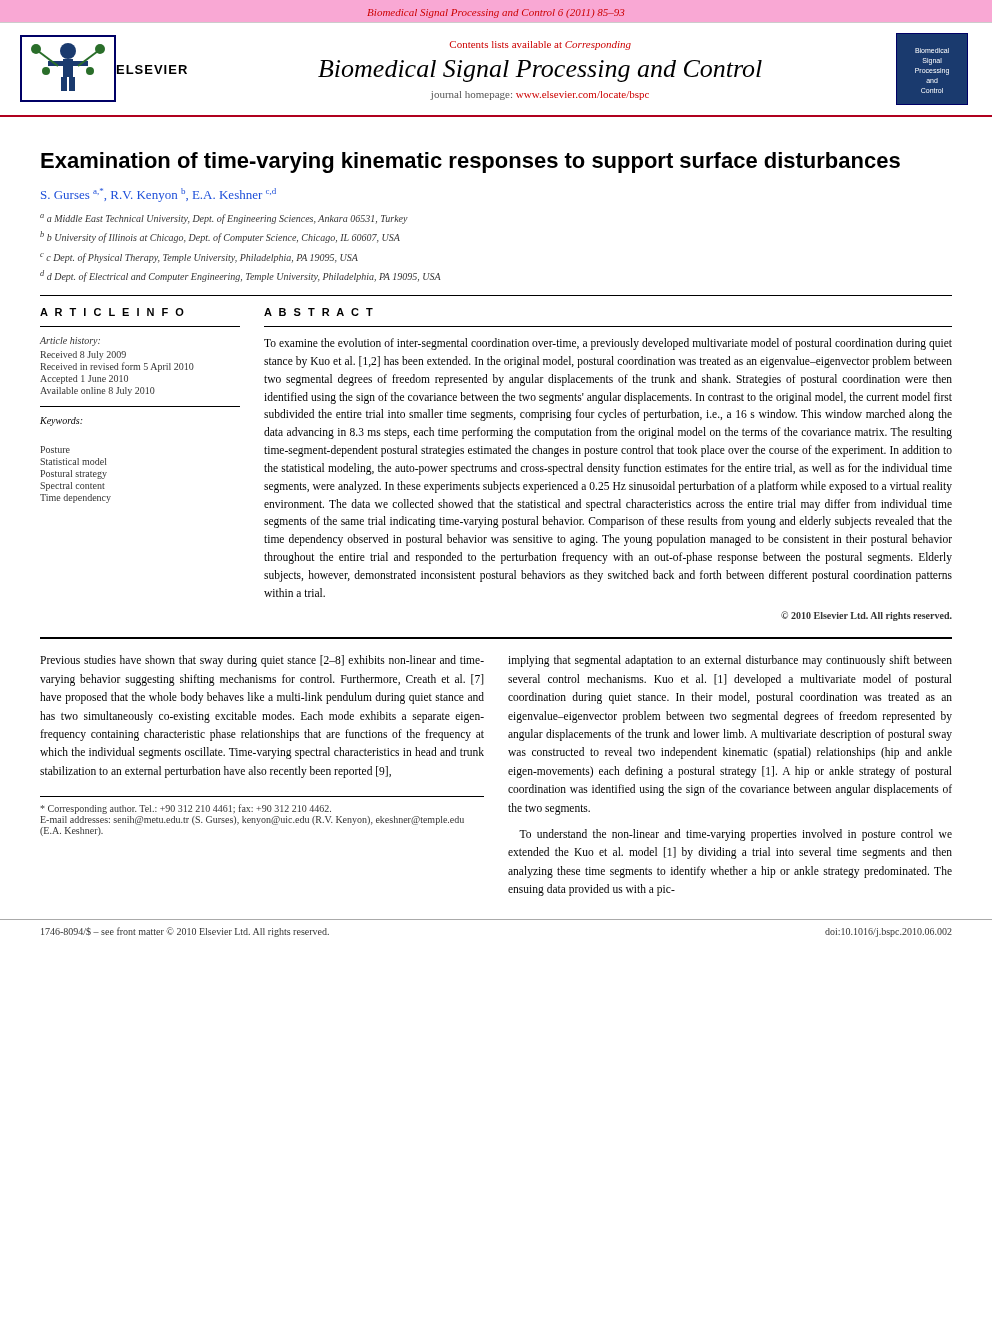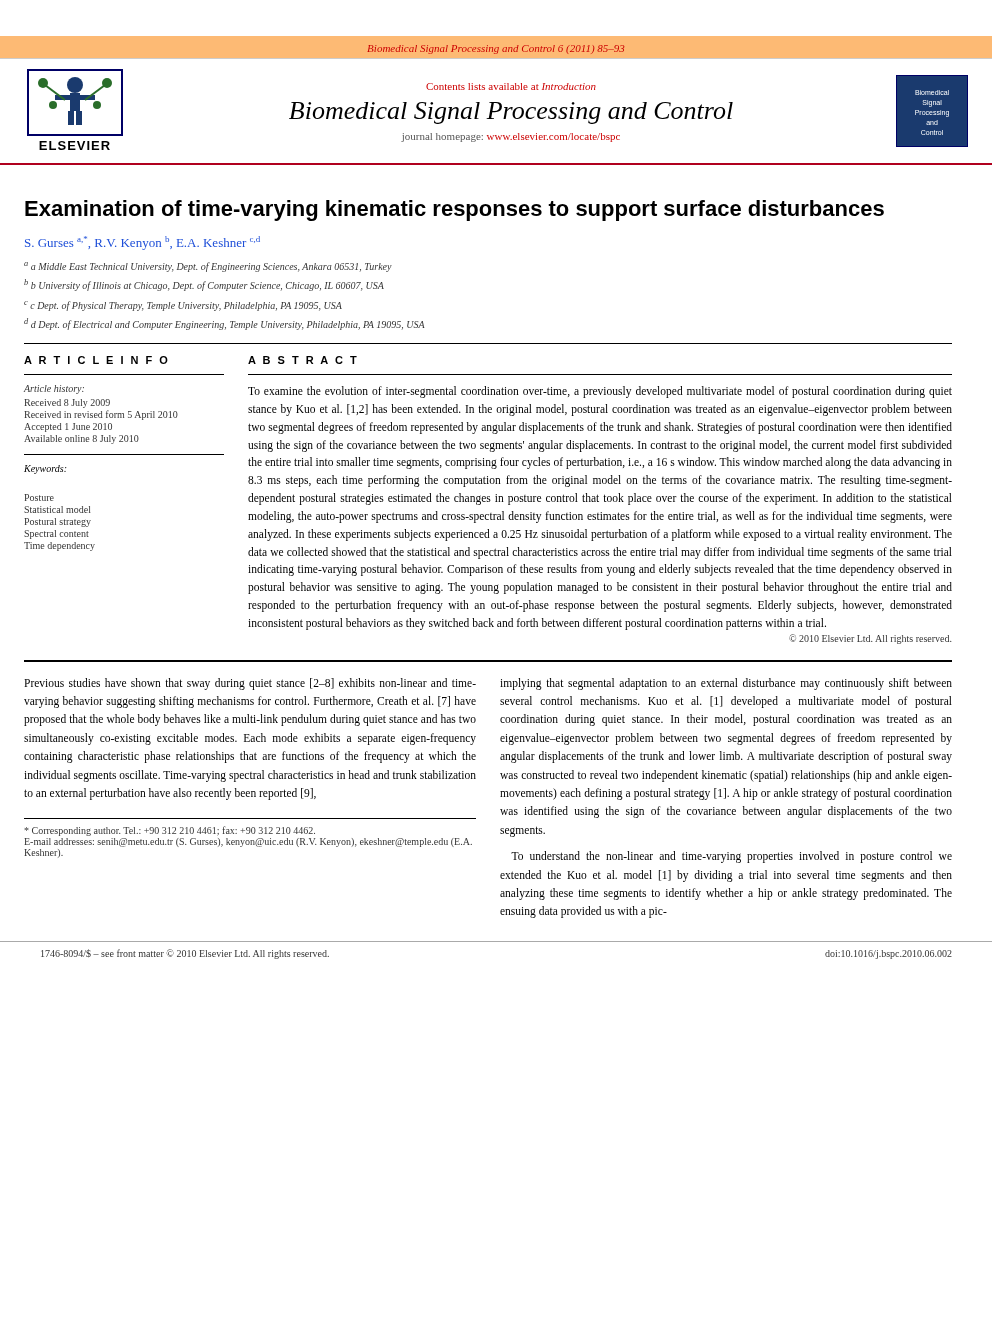--- a/index.html
+++ b/index.html
@@ -5,42 +5,41 @@
     * { margin: 0; padding: 0; box-sizing: border-box; }
     body {
       font-family: 'Times New Roman', Times, serif;
       background: #fff;
       width: 992px;
       min-height: 1323px;
       color: #000;
       font-size: 13px;
     }
     .top-bar {
-      background: #fdba74;
+      background: #f9a8d4;
       text-align: center;
       padding: 4px 0 2px 0;
       border-bottom: 1px solid #ccc;
-      margin-top: 36px;
     }
     .top-bar a {
       color: #c00;
       font-size: 11px;
       text-decoration: none;
       font-style: italic;
     }
     .header-section {
       display: flex;
       align-items: stretch;
       padding: 10px 20px 10px 20px;
       border-bottom: 2px solid #b0001e;
       gap: 10px;
     }
     .elsevier-logo {
       display: flex;
-      flex-direction: column;
+      flex-direction: row;
       align-items: center;
       justify-content: center;
       min-width: 110px;
     }
     .elsevier-logo-box {
       border: 2px solid #006;
       padding: 4px 6px;
       margin-bottom: 2px;
     }
     .elsevier-logo-box .tree-svg {
@@ -99,21 +98,21 @@
       flex-direction: column;
       align-items: center;
       justify-content: center;
       color: #fff;
       font-size: 7px;
       text-align: center;
       padding: 4px;
       line-height: 1.3;
     }
     .main-content {
-      padding: 14px 40px 0 24px;
+      padding: 14px 40px 0 40px;
     }
     .article-title {
       font-size: 22px;
       font-weight: bold;
       font-family: Arial, sans-serif;
       color: #000;
       margin-bottom: 10px;
       line-height: 1.3;
     }
     .authors {
@@ -185,21 +184,23 @@
     }
     .abstract-text {
       font-size: 11.5px;
       line-height: 1.55;
       color: #000;
       text-align: justify;
     }
     .copyright-line {
       font-size: 10px;
       text-align: right;
-      color: #333;
+      margin-top: 8px;
+      color: #333;
+      font-weight: bold;
     }
     .section-divider {
       border: none;
       border-top: 2px solid #000;
       margin: 16px 0 12px 0;
     }
     .body-two-col {
       display: flex;
       gap: 24px;
     }
@@ -278,21 +279,21 @@
         <circle cx="18" cy="30" r="4" fill="#2a6e2a"></circle>
         <circle cx="62" cy="30" r="4" fill="#2a6e2a"></circle>
       </svg>
     </div>
     <div class="elsevier-text">ELSEVIER</div>
   </div>
 
   <div class="header-center">
     <div class="contents-line">
       <span>Contents lists available at</span>
-      <span style="color:#c00;font-style:italic;cursor:pointer;">Introduction</span>
+      <span style="color:#c00;font-style:italic;cursor:pointer;">Corresponding</span>
     </div>
     <div class="journal-title">Biomedical Signal Processing and Control</div>
     <div class="homepage-line">
       <span>journal homepage:</span>
       <a style="color:#c00;text-decoration:none;">www.elsevier.com/locate/bspc</a>
     </div>
   </div>
 
   <div class="journal-logo-box">
     <div class="journal-logo-inner">

